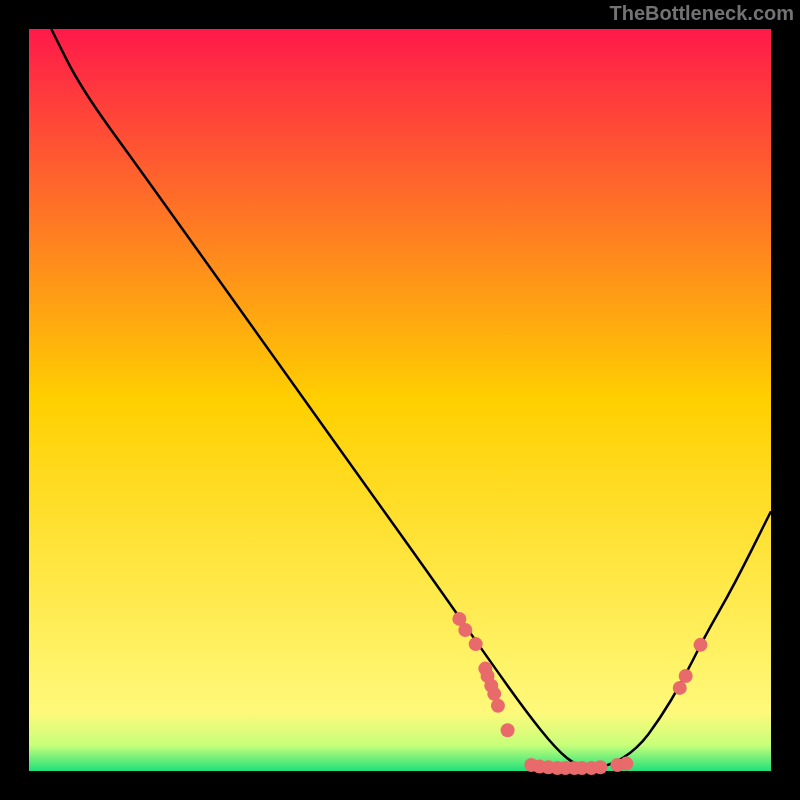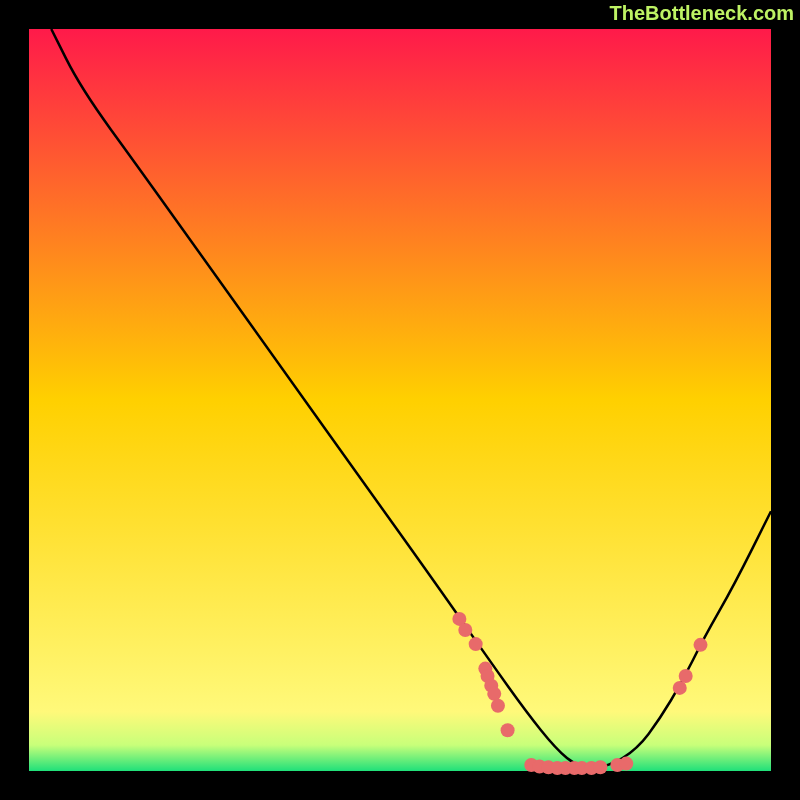--- a/index.html
+++ b/index.html
@@ -15,21 +15,21 @@
     width: 800px;
     height: 800px;
   }
   .watermark {
     position: absolute;
     top: 2px;
     right: 6px;
     font-family: Arial, Helvetica, sans-serif;
     font-size: 20px;
     font-weight: bold;
-    color: #bef264;
+    color: #737373;
     z-index: 10;
   }
   svg {
     display: block;
   }
 </style>
 </head>
 <body>
 
 <div class="container">

